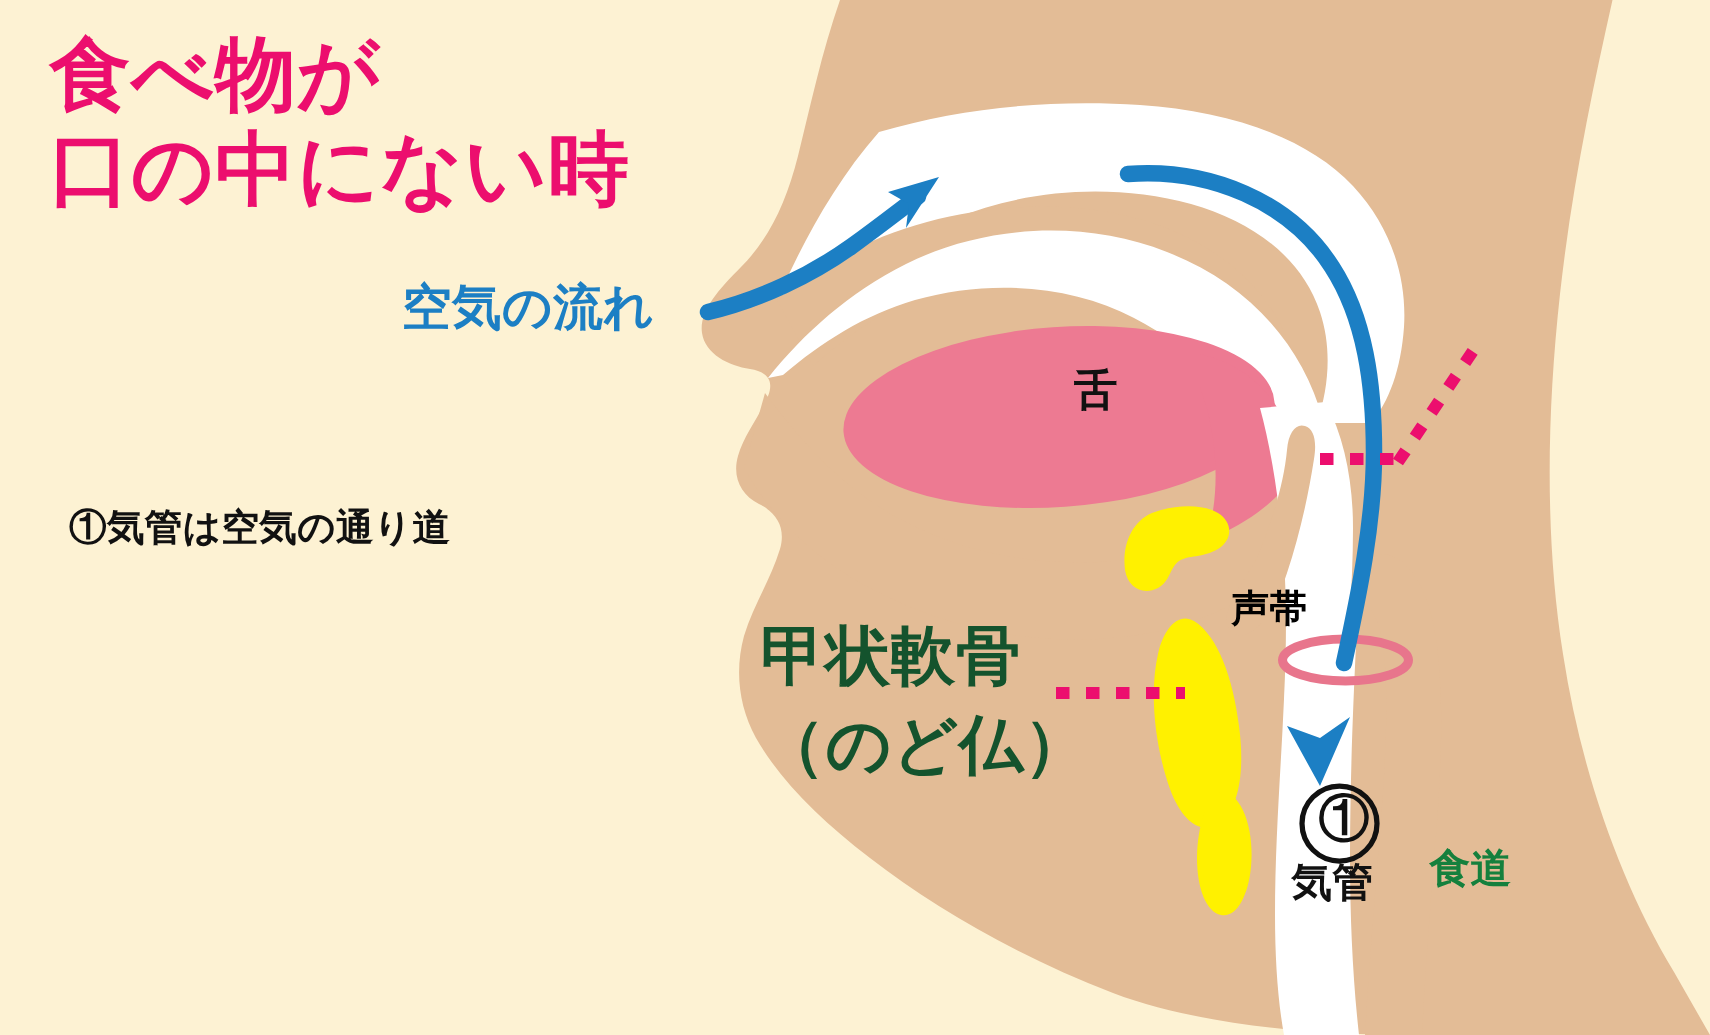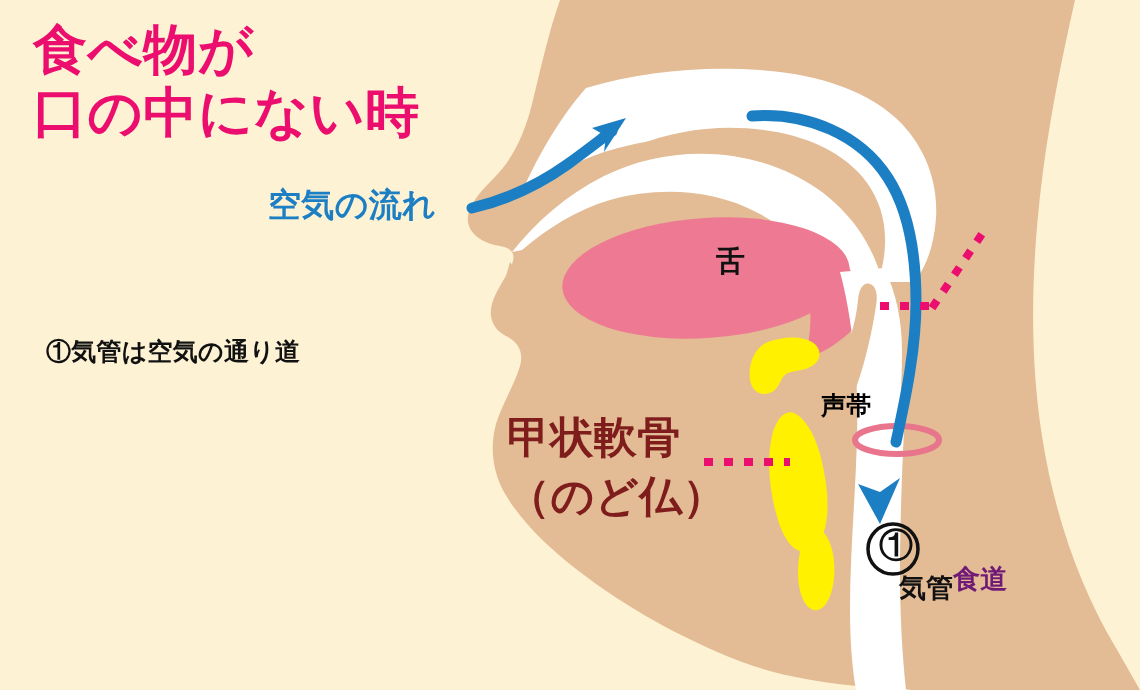--- a/index.html
+++ b/index.html
@@ -7,21 +7,21 @@
     margin: 0;
     padding: 0;
     background: #ffffff;
   }
   #stage {
     position: relative;
     width: 1140px;
     height: 690px;
     overflow: hidden;
     background: #fdf2d3;
-    font-family: Liberation Serif, serif;
+    font-family: Liberation Sans, sans-serif;
   }
   #anatomy {
     position: absolute;
     left: 0;
     top: 0;
     width: 1140px;
     height: 690px;
     display: block;
   }
   .lbl {
@@ -73,48 +73,47 @@
     font-size: 48px;
     line-height: 1.06;
     font-weight: 700;
     letter-spacing: -0.005em;
   }
   
   #thyroid-label {
     left: 507px;
     top: 409px;
     font-size: 43px;
-    color: #7f1d1d;
+    color: #14532d;
     line-height: 1.37;
   }
   
   #tongue-label {
     left: 716px;
     top: 245px;
     font-size: 29px;
     color: #111111;
   }
   #vocalcord-label {
     left: 821px;
     top: 392px;
     font-size: 25px;
     color: #000000;
   }
   #trachea-label {
     left: 861px;
     top: 573px;
     font-size: 27px;
     color: #111111;
-    margin-left: 38px;
   }
   #esophagus-label {
     left: 953px;
     top: 564px;
     font-size: 27px;
-    color: #701a75;
+    color: #15803d;
   }
 </style>
 </head>
 <body>
 
 <div id="stage">
 
   <svg id="anatomy" viewBox="0 0 1140 690" xmlns="http://www.w3.org/2000/svg">
 
     <rect x="0" y="0" width="1140" height="690" fill="#fdf2d3"></rect>

